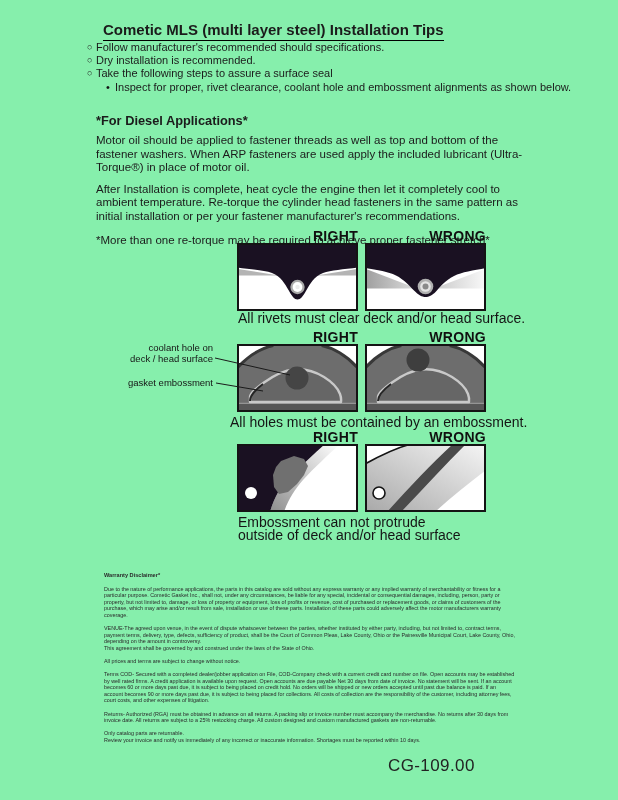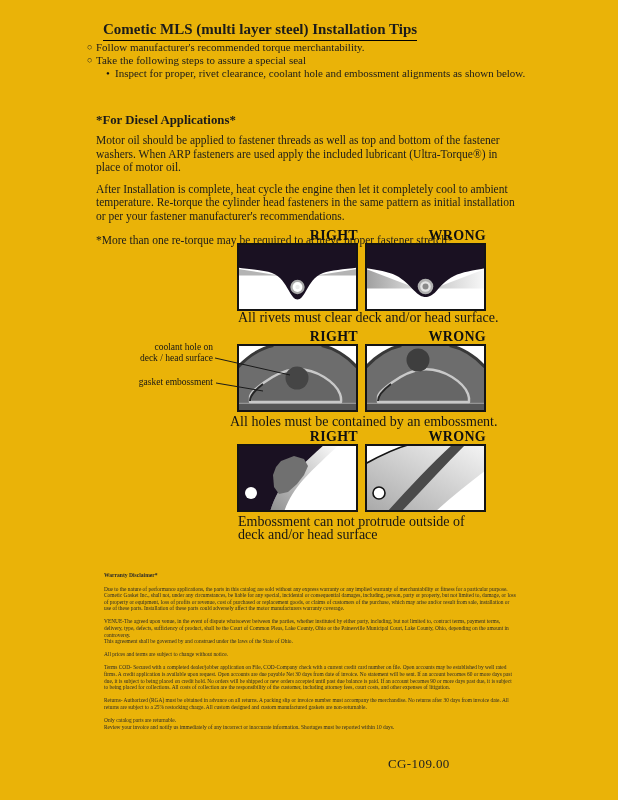--- a/index.html
+++ b/index.html
@@ -1,17 +1,17 @@
 <!DOCTYPE html>
 <html><head>
 <meta charset="utf-8">
 <style>
   html,body{margin:0;padding:0;background:#fff;}
-  .page{position:relative;width:618px;height:800px;background:#eab308;overflow:hidden;
-        font-family:Liberation Serif, serif;color:#1b1b1b;}
+  .page{position:relative;width:618px;height:800px;background:#86efac;overflow:hidden;
+        font-family:Liberation Sans, sans-serif;color:#1b1b1b;}
   .abs{position:absolute;}
 
   .title{left:103px;top:21px;font-size:15px;font-weight:bold;
          border-bottom:1.6px solid #000;padding-bottom:2px;display:inline-block;}
 
   .bullets{left:87px;top:41px;font-size:11px;line-height:13.2px;white-space:nowrap;}
   .b1 .mk{display:inline-block;width:9px;font-size:9px;vertical-align:1px;color:#222;}
   .b2{padding-left:19px;}
   .b2 .mk{display:inline-block;width:9px;font-size:11px;color:#111;}
 
@@ -26,34 +26,35 @@
   .dbox svg{display:block;}
   .caption{font-size:14px;line-height:12.5px;color:#151515;}
 
   .callout{font-size:9.5px;line-height:11px;color:#151515;width:213px;text-align:right;}
 
   .disclaimer{left:104px;top:572px;width:412px;font-size:5.4px;line-height:6.6px;color:#2a2a2a;}
   .disclaimer .dh{font-weight:bold;font-size:5.6px;margin:0 0 7px 0;}
   .disc-block{margin:0 0 6.5px 0;}
   .disc-block p{margin:0;}
 
-  .footer-code{left:388px;top:756px;font-size:13px;letter-spacing:.4px;color:#222;}
+  .footer-code{left:388px;top:756px;font-size:17px;letter-spacing:.4px;color:#222;}
 
   .overlay{left:0;top:0;pointer-events:none;}
 </style>
 </head>
 <body>
 
 <div class="page">
 
   <div class="abs title">Cometic MLS (multi layer steel) Installation Tips</div>
 
   <div class="abs bullets">
-    <div class="b1"><span class="mk">○</span><span>Follow manufacturer's recommended torque merchantability.</span></div>
-    <div class="b1"><span class="mk">○</span><span>Take the following steps to assure a special seal</span></div>
+    <div class="b1"><span class="mk">○</span><span>Follow manufacturer's recommended should specifications.</span></div>
+    <div class="b1"><span class="mk">○</span><span>Dry installation is recommended.</span></div>
+    <div class="b1"><span class="mk">○</span><span>Take the following steps to assure a surface seal</span></div>
     <div class="b2"><span class="mk">•</span><span>Inspect for proper, rivet clearance, coolant hole and embossment alignments as shown below.</span></div>
   </div>
 
   <div class="abs diesel">
     <h2>*For Diesel Applications*</h2>
     <p>Motor oil should be applied to fastener threads as well as top and bottom of the fastener washers. When ARP fasteners are used apply the included lubricant (Ultra-Torque®) in place of motor oil.</p>
     <p>After Installation is complete, heat cycle the engine then let it completely cool to ambient temperature. Re-torque the cylinder head fasteners in the same pattern as initial installation or per your fastener manufacturer's recommendations.</p>
     <p class="note">*More than one re-torque may be required to achieve proper fastener stretch*</p>
   </div>
 

